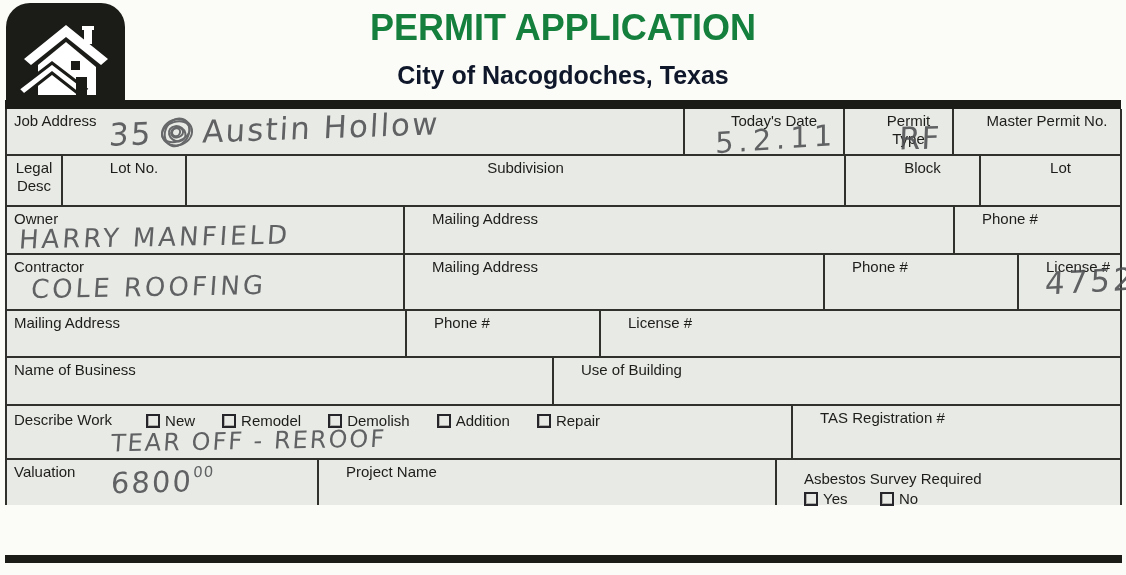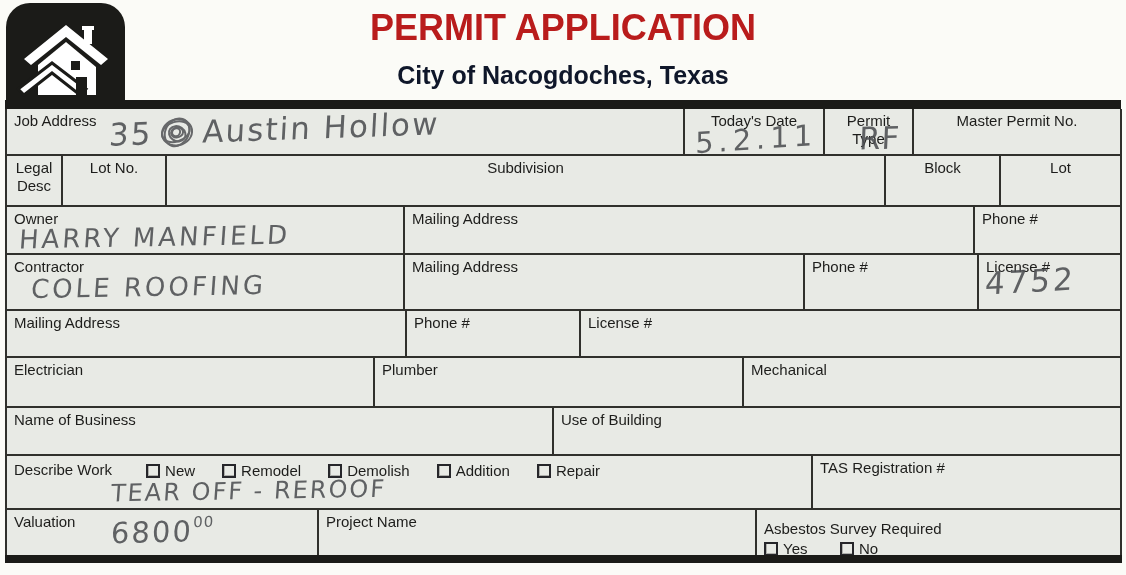--- a/index.html
+++ b/index.html
@@ -4,28 +4,28 @@
 <style>
   html,body{margin:0;padding:0;}
   .page{width:1126px;height:575px;position:relative;background:#fbfbf7;
         font-family:"Liberation Sans",sans-serif;overflow:hidden;color:#1c1c1a;}
   
   .logo{position:absolute;left:6px;top:3px;width:119px;height:106px;
         background:#1b1b18;border-radius:24px 24px 0 0;display:flex;
         align-items:flex-start;justify-content:center;}
   .logo svg{margin-top:12px;}
   .titleblock{position:absolute;left:0;right:0;top:8px;text-align:center;}
-  .title{font-size:36px;font-weight:bold;letter-spacing:0px;color:#b91c1c;line-height:40px;}
+  .title{font-size:36px;font-weight:bold;letter-spacing:0px;color:#15803d;line-height:40px;}
   .subtitle{font-size:25px;font-weight:bold;color:#0f172a;line-height:30px;margin-top:12px;}
   .topbar{position:absolute;left:5px;top:100px;width:1116px;height:9px;background:#1b1b18;}
   .botbar{position:absolute;left:5px;top:555px;width:1117px;height:8px;background:#1b1b18;}
   
   .form{position:absolute;left:5px;top:109px;width:1117px;
         border-left:2px solid #30302c;border-right:2px solid #30302c;box-sizing:border-box;}
-  .row{display:flex;background:#e8eae5;border-bottom:2px solid #30302c;box-sizing:border-box;}
+  .row{display:flex;background:#e8eae5;border-bottom:2px solid #30302c;box-sizing:border-box;gap:20px;}
   .r1{height:47px}.r2{height:51px}.r3{height:48px}.r4{height:56px}.r5{height:47px}
   .r6{height:50px}.r7{height:48px}.r8{height:54px}.r9{height:45px;border-bottom:none;}
   .cell{position:relative;box-sizing:border-box;border-right:2px solid #30302c;
         padding:3px 7px;overflow:visible;}
   .cell:last-child{border-right:none;}
   .lbl{font-size:15px;color:#1d1d1b;line-height:18px;display:inline-block;}
   .c{text-align:center;}
   
   .hw{position:absolute;font-family:"DejaVu Sans",sans-serif;color:#4d4f52;
       white-space:nowrap;opacity:.88;transform:rotate(-1.5deg) skewX(-4deg);z-index:3;}
@@ -155,31 +155,20 @@
         <span class="lbl">Mailing Address</span>
       </div>
       <div class="cell" style="width:174px">
         <span class="lbl">Phone #</span>
       </div>
       <div class="cell" style="flex:1">
         <span class="lbl">License #</span>
       </div>
     </div>
 
-    <div class="row r6">
-      <div class="cell" style="width:368px">
-        <span class="lbl">Electrician</span>
-      </div>
-      <div class="cell" style="width:369px">
-        <span class="lbl">Plumber</span>
-      </div>
-      <div class="cell" style="flex:1">
-        <span class="lbl">Mechanical</span>
-      </div>
-    </div>
 
     <div class="row r7">
       <div class="cell" style="width:547px">
         <span class="lbl">Name of Business</span>
       </div>
       <div class="cell" style="flex:1">
         <span class="lbl">Use of Building</span>
       </div>
     </div>
 

